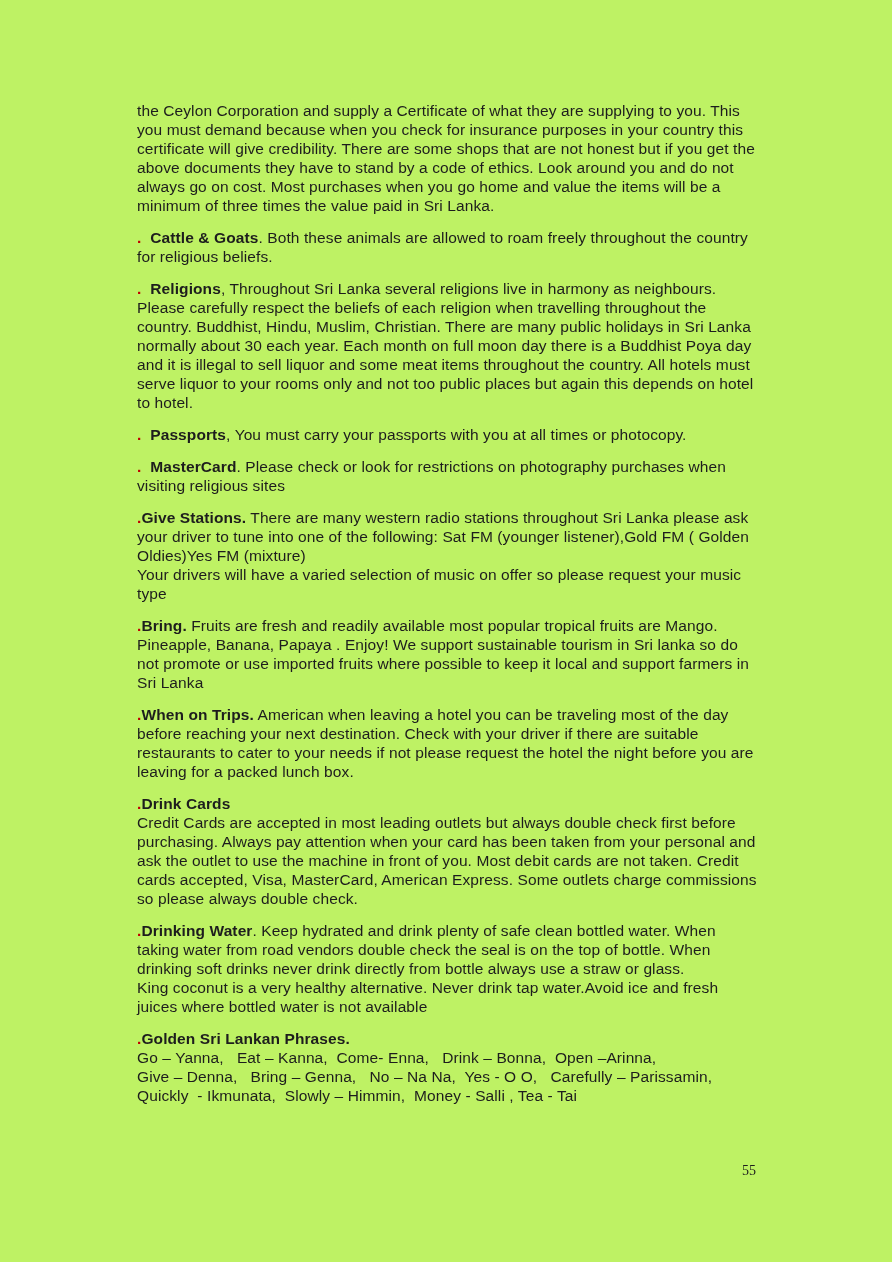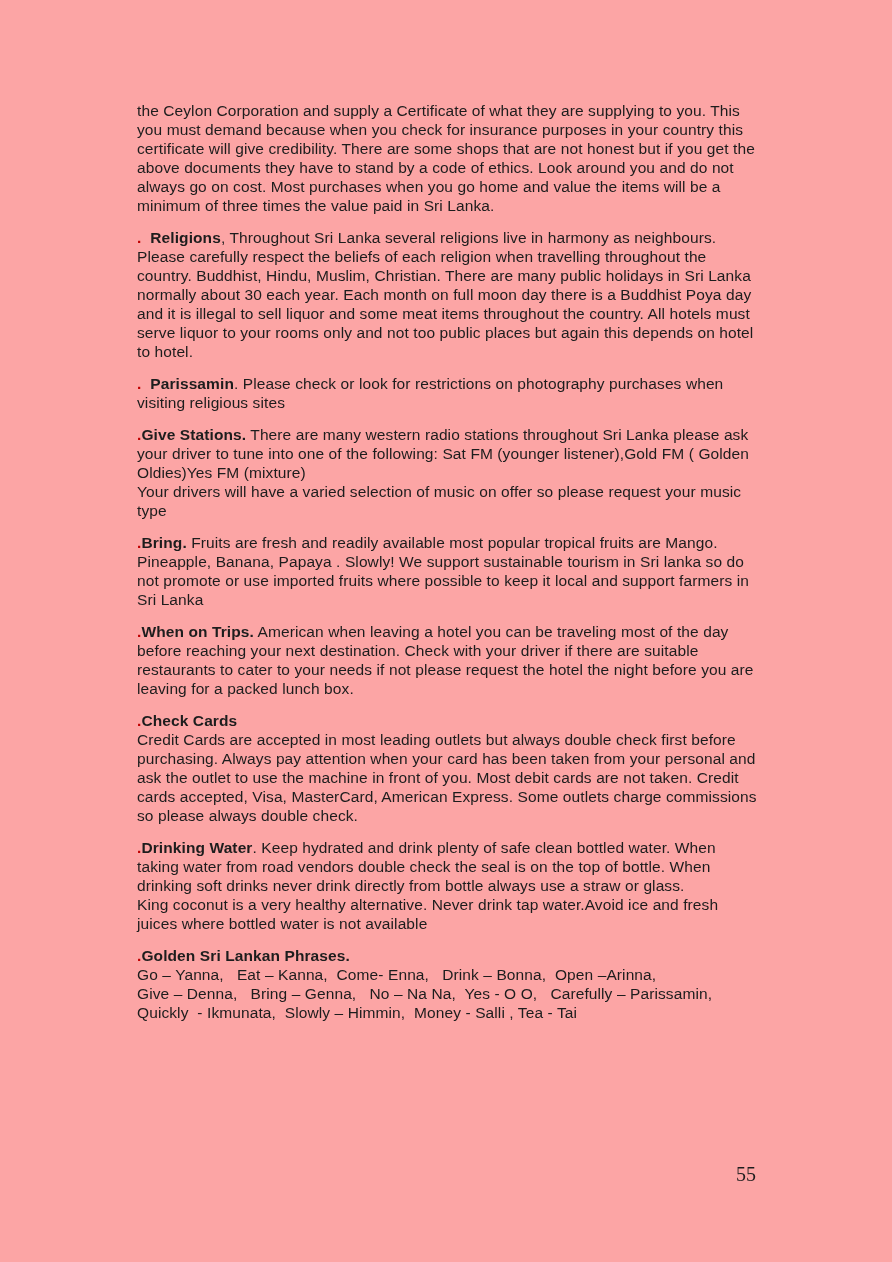--- a/index.html
+++ b/index.html
@@ -7,21 +7,21 @@
   body {
     width: 892px;
     height: 1262px;
     position: relative;
     font-family: "Liberation Sans", "DejaVu Sans", sans-serif;
     color: #1d1d1d;
   }
   .page {
     position: absolute;
     inset: 0;
-    background: #fca5a5;
+    background: #bef264;
     overflow: hidden;
   }
   .content {
     position: absolute;
     top: 101px;
     left: 137px;
     width: 623px;
   }
   .para {
     font-size: 15.5px;
@@ -37,46 +37,48 @@
   }
   .heading {
     font-weight: bold;
     color: #1d1d1d;
   }
   .page-number {
     position: absolute;
     top: 1163px;
     right: 136px;
     font-family: "Liberation Serif", "DejaVu Serif", serif;
-    font-size: 20px;
+    font-size: 14px;
     color: #1d1d1d;
   }
 </style>
 </head>
 <body>
 
 <div class="page">
   <main class="content">
 
     <p class="para"><span class="bullet-mark"></span><span class="heading"></span><span>the Ceylon Corporation and supply a Certificate of what they are supplying to you. This you must demand because when you check for insurance purposes in your country this certificate will give credibility. There are some shops that are not honest but if you get the above documents they have to stand by a code of ethics. Look around you and do not always go on cost. Most purchases when you go home and value the items will be a minimum of three times the value paid in Sri Lanka.</span></p>
 
+    <p class="para"><span class="bullet-mark">.  </span><span class="heading">Cattle &amp; Goats</span><span>. Both these animals are allowed to roam freely throughout the country for religious beliefs.</span></p>
 
     <p class="para"><span class="bullet-mark">.  </span><span class="heading">Religions</span><span>, Throughout Sri Lanka several religions live in harmony as neighbours. Please carefully respect the beliefs of each religion when travelling throughout the country. Buddhist, Hindu, Muslim, Christian. There are many public holidays in Sri Lanka normally about 30 each year. Each month on full moon day there is a Buddhist Poya day and it is illegal to sell liquor and some meat items throughout the country. All hotels must serve liquor to your rooms only and not too public places but again this depends on hotel to hotel.</span></p>
 
+    <p class="para"><span class="bullet-mark">.  </span><span class="heading">Passports</span><span>, You must carry your passports with you at all times or photocopy.</span></p>
 
-    <p class="para"><span class="bullet-mark">.  </span><span class="heading">Parissamin</span><span>. Please check or look for restrictions on photography purchases when visiting religious sites</span></p>
+    <p class="para"><span class="bullet-mark">.  </span><span class="heading">MasterCard</span><span>. Please check or look for restrictions on photography purchases when visiting religious sites</span></p>
 
     <p class="para"><span class="bullet-mark">.</span><span class="heading">Give Stations.</span><span> There are many western radio stations throughout Sri Lanka please ask your driver to tune into one of the following: Sat FM (younger listener),Gold FM ( Golden Oldies)Yes FM (mixture)
 Your drivers will have a varied selection of music on offer so please request your music type</span></p>
 
-    <p class="para"><span class="bullet-mark">.</span><span class="heading">Bring.</span><span> Fruits are fresh and readily available most popular tropical fruits are Mango. Pineapple, Banana, Papaya . Slowly! We support sustainable tourism in Sri lanka so do not promote or use imported fruits where possible to keep it local and support farmers in Sri Lanka</span></p>
+    <p class="para"><span class="bullet-mark">.</span><span class="heading">Bring.</span><span> Fruits are fresh and readily available most popular tropical fruits are Mango. Pineapple, Banana, Papaya . Enjoy! We support sustainable tourism in Sri lanka so do not promote or use imported fruits where possible to keep it local and support farmers in Sri Lanka</span></p>
 
     <p class="para"><span class="bullet-mark">.</span><span class="heading">When on Trips.</span><span> American when leaving a hotel you can be traveling most of the day before reaching your next destination. Check with your driver if there are suitable restaurants to cater to your needs if not please request the hotel the night before you are leaving for a packed lunch box.</span></p>
 
-    <p class="para"><span class="bullet-mark">.</span><span class="heading">Check Cards</span><span>
+    <p class="para"><span class="bullet-mark">.</span><span class="heading">Drink Cards</span><span>
 Credit Cards are accepted in most leading outlets but always double check first before purchasing. Always pay attention when your card has been taken from your personal and ask the outlet to use the machine in front of you. Most debit cards are not taken. Credit cards accepted, Visa, MasterCard, American Express. Some outlets charge commissions so please always double check.</span></p>
 
     <p class="para"><span class="bullet-mark">.</span><span class="heading">Drinking Water</span><span>. Keep hydrated and drink plenty of safe clean bottled water. When taking water from road vendors double check the seal is on the top of bottle. When drinking soft drinks never drink directly from bottle always use a straw or glass.
 King coconut is a very healthy alternative. Never drink tap water.Avoid ice and fresh juices where bottled water is not available</span></p>
 
     <p class="para"><span class="bullet-mark">.</span><span class="heading">Golden Sri Lankan Phrases.</span><span>
 Go – Yanna,   Eat – Kanna,  Come- Enna,   Drink – Bonna,  Open –Arinna,
 Give – Denna,   Bring – Genna,   No – Na Na,  Yes - O O,   Carefully – Parissamin,
 Quickly  - Ikmunata,  Slowly – Himmin,  Money - Salli , Tea - Tai</span></p>
 

